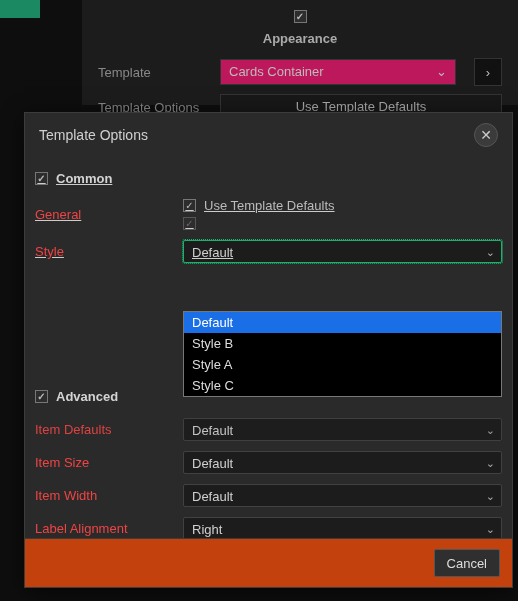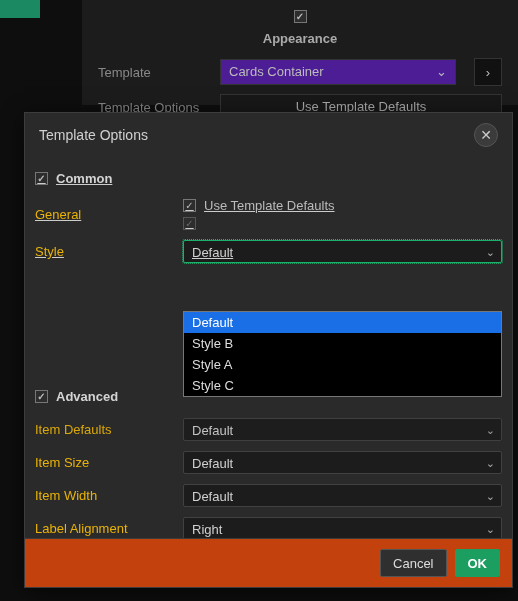--- a/index.html
+++ b/index.html
@@ -30,21 +30,21 @@
     display:inline-flex;align-items:center;justify-content:center;
     box-sizing:border-box;
   }
   .chk.on::before{
     content:"✓";font-size:10px;color:#bbb;line-height:1;
   }
   .bg-row{display:flex;align-items:center;gap:12px;margin-bottom:8px;}
   .bg-label{width:110px;color:#888;}
   .bg-select{
     flex:1;height:24px;line-height:24px;padding:0 8px;
-    background:#4c1d95;border:1px solid #333;color:#bbb;
+    background:#be185d;border:1px solid #333;color:#bbb;
     position:relative;
   }
   .bg-select .chev{
     position:absolute;right:8px;top:0;
   }
   .bg-arrowbtn{
     width:26px;height:26px;border:1px solid #333;background:#111;
     display:flex;align-items:center;justify-content:center;color:#bbb;
     margin-left:6px;
   }
@@ -75,21 +75,21 @@
     text-decoration:underline;
   }
   .section-header{
     display:flex;align-items:center;gap:8px;
     font-weight:600;color:#d4d4d4;margin:10px 0 12px 0;
   }
   .form-row{
     display:flex;align-items:center;margin-bottom:10px;
   }
   .form-label{
-    width:148px;color:#eab308;
+    width:148px;color:#ef4444;
   }
   .form-field{
     flex:1;
   }
   .checkbox-line{display:flex;align-items:center;gap:8px;color:#bbb;}
   .checkbox-line.dim{color:#6e6e6e;}
   .chk.dim{border-color:#555;}
   .chk.dim::before{color:#666;}
   .select{
     height:23px;line-height:23px;background:#1c1c1c;
@@ -253,15 +253,14 @@
             <span class="chev">⌄</span>
           </div>
         </div>
       </div>
 
     </div>
   </div>
 
   <div class="modal-footer">
     <button class="btn">Cancel</button>
-    <button class="btn primary">OK</button>
   </div>
 </div>
 
 </body></html>

